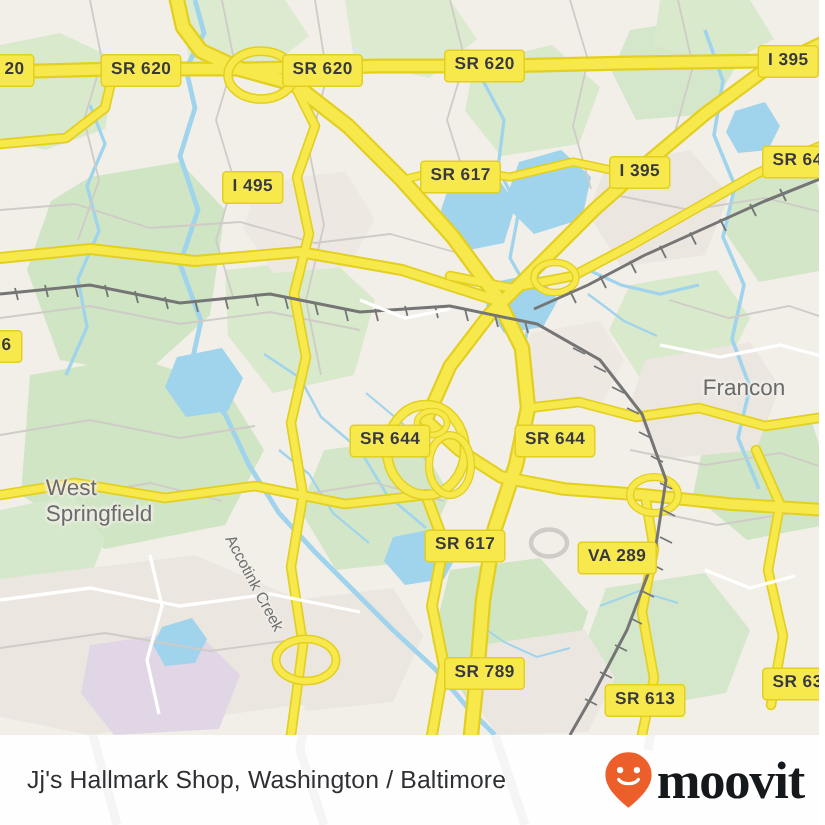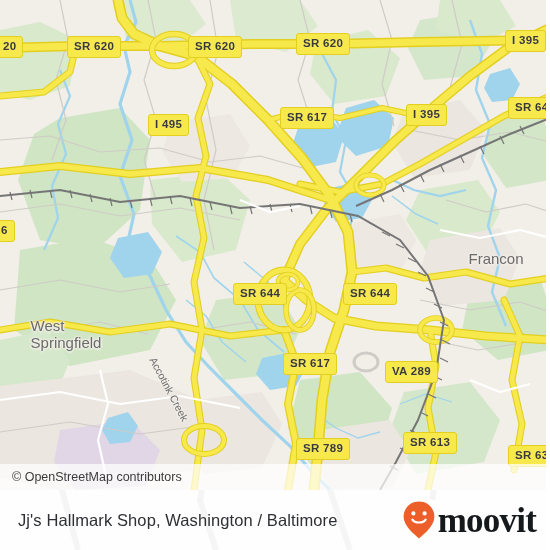--- a/index.html
+++ b/index.html
@@ -351,36 +351,33 @@
         <div class="shield" style="left: 280px; top: 107px;">SR 617</div>
         <div class="shield" style="left: 406px; top: 104px;">I 395</div>
         <div class="shield" style="left: 508px; top: 97px;">SR 648</div>
         <div class="shield" style="left: 148px; top: 114px;">I 495</div>
         <div class="shield" style="left: -6px; top: 220px;">6</div>
         <div class="shield" style="left: 233px; top: 283px;">SR 644</div>
         <div class="shield" style="left: 343px; top: 283px;">SR 644</div>
         <div class="shield" style="left: 283px; top: 353px;">SR 617</div>
         <div class="shield" style="left: 385px; top: 361px;">VA 289</div>
         <div class="shield" style="left: 296px; top: 438px;">SR 789</div>
-        <div class="shield" style="left: 403px; top: 432px;">SR 613</div>
+        <div class="shield" style="left: 403px; top: 456px;">SR 613</div>
         <div class="shield" style="left: 508px; top: 445px;">SR 635</div>
       </div>
 
     <div id="place-label-layer">
         <div class="place-label" style="left: 66px; top: 318px; transform: translateX(-50%);">West
 Springfield</div>
         <div class="place-label" style="left: 496px; top: 251px; transform: translateX(-50%);">Francon</div>
       </div>
 
     <div class="creek-label" id="creek-label" style="left: 158px; top: 355px; transform: rotate(62deg);">Accotink Creek</div>
 
 
-    <div id="attribution">
-      <span id="attribution-text">© OpenStreetMap contributors</span>
-    </div>
   </div>
 
   <div id="footer">
     <svg id="footer-bg-streaks" viewBox="0 0 550 550">
       <g fill="none" stroke="#c9c9c9" stroke-width="6">
         <path d="M0,400 L80,392 L160,404 L240,396 L320,408 L400,400 L480,412 L550,404"></path>
         <path d="M60,350 L76,420 L62,490 L78,550"></path>
         <path d="M200,340 L214,420 L200,500 L216,550"></path>
         <path d="M300,360 L340,420 L330,490 L350,550"></path>
         <path d="M430,340 L446,420 L432,500"></path>

